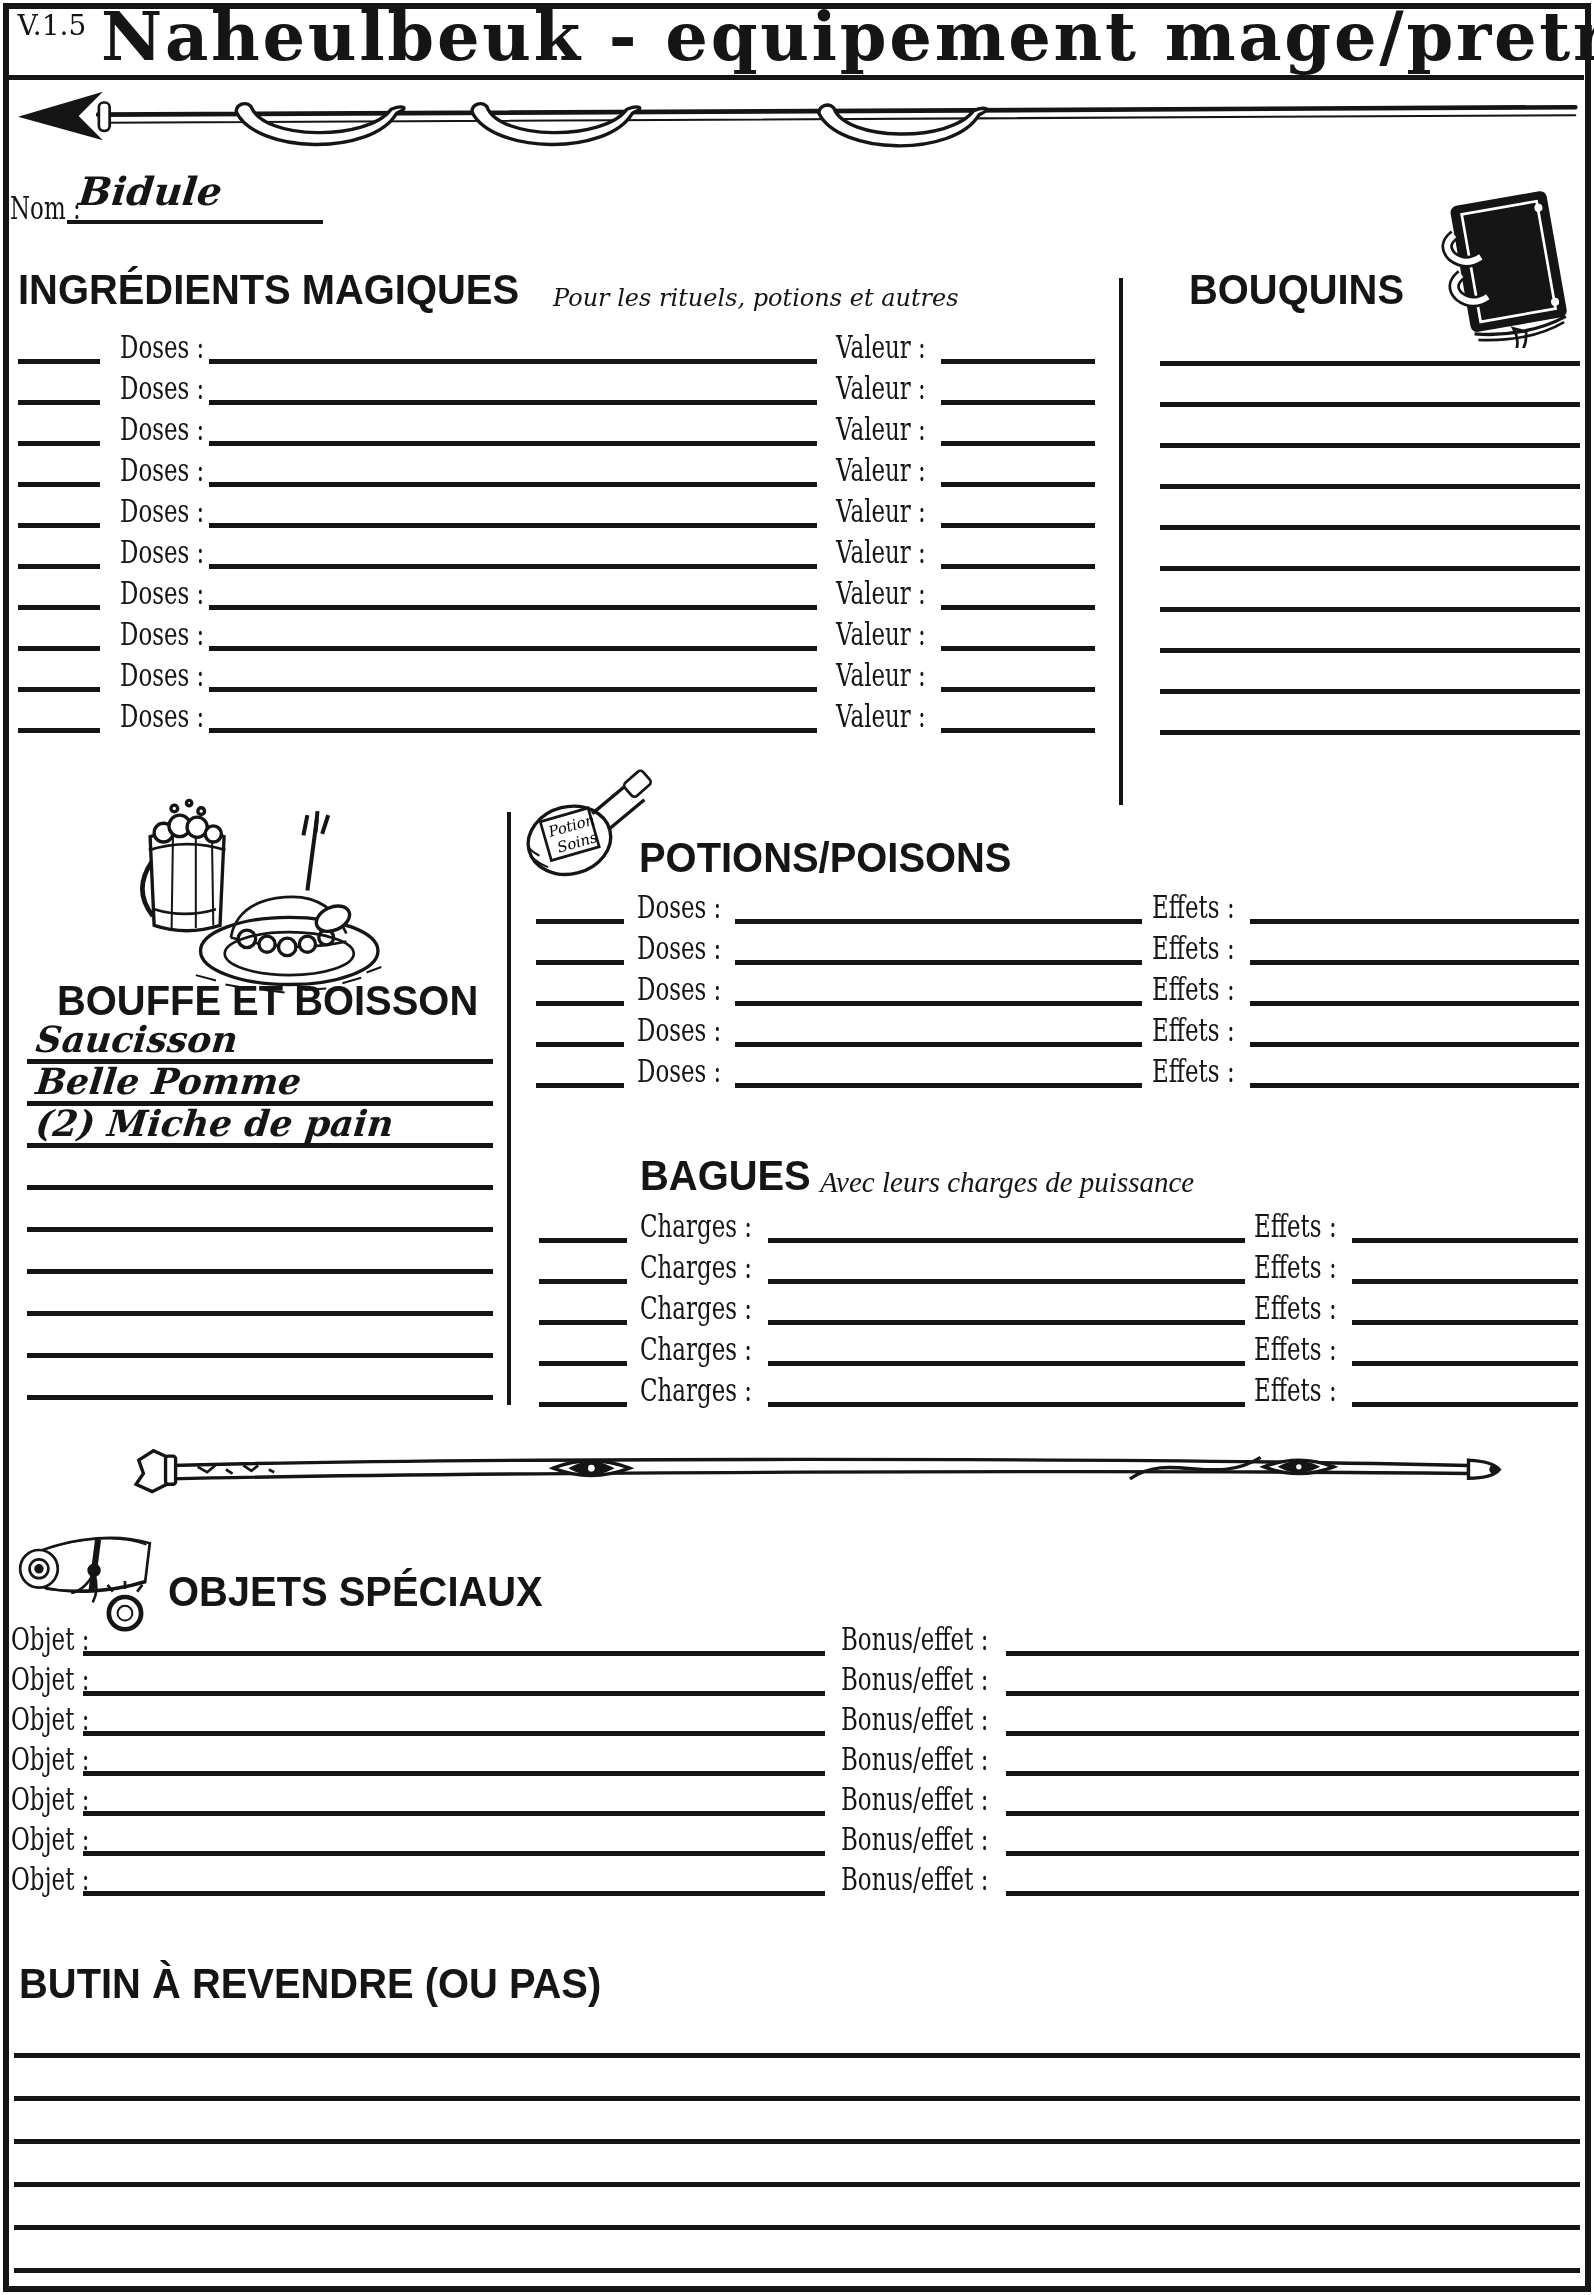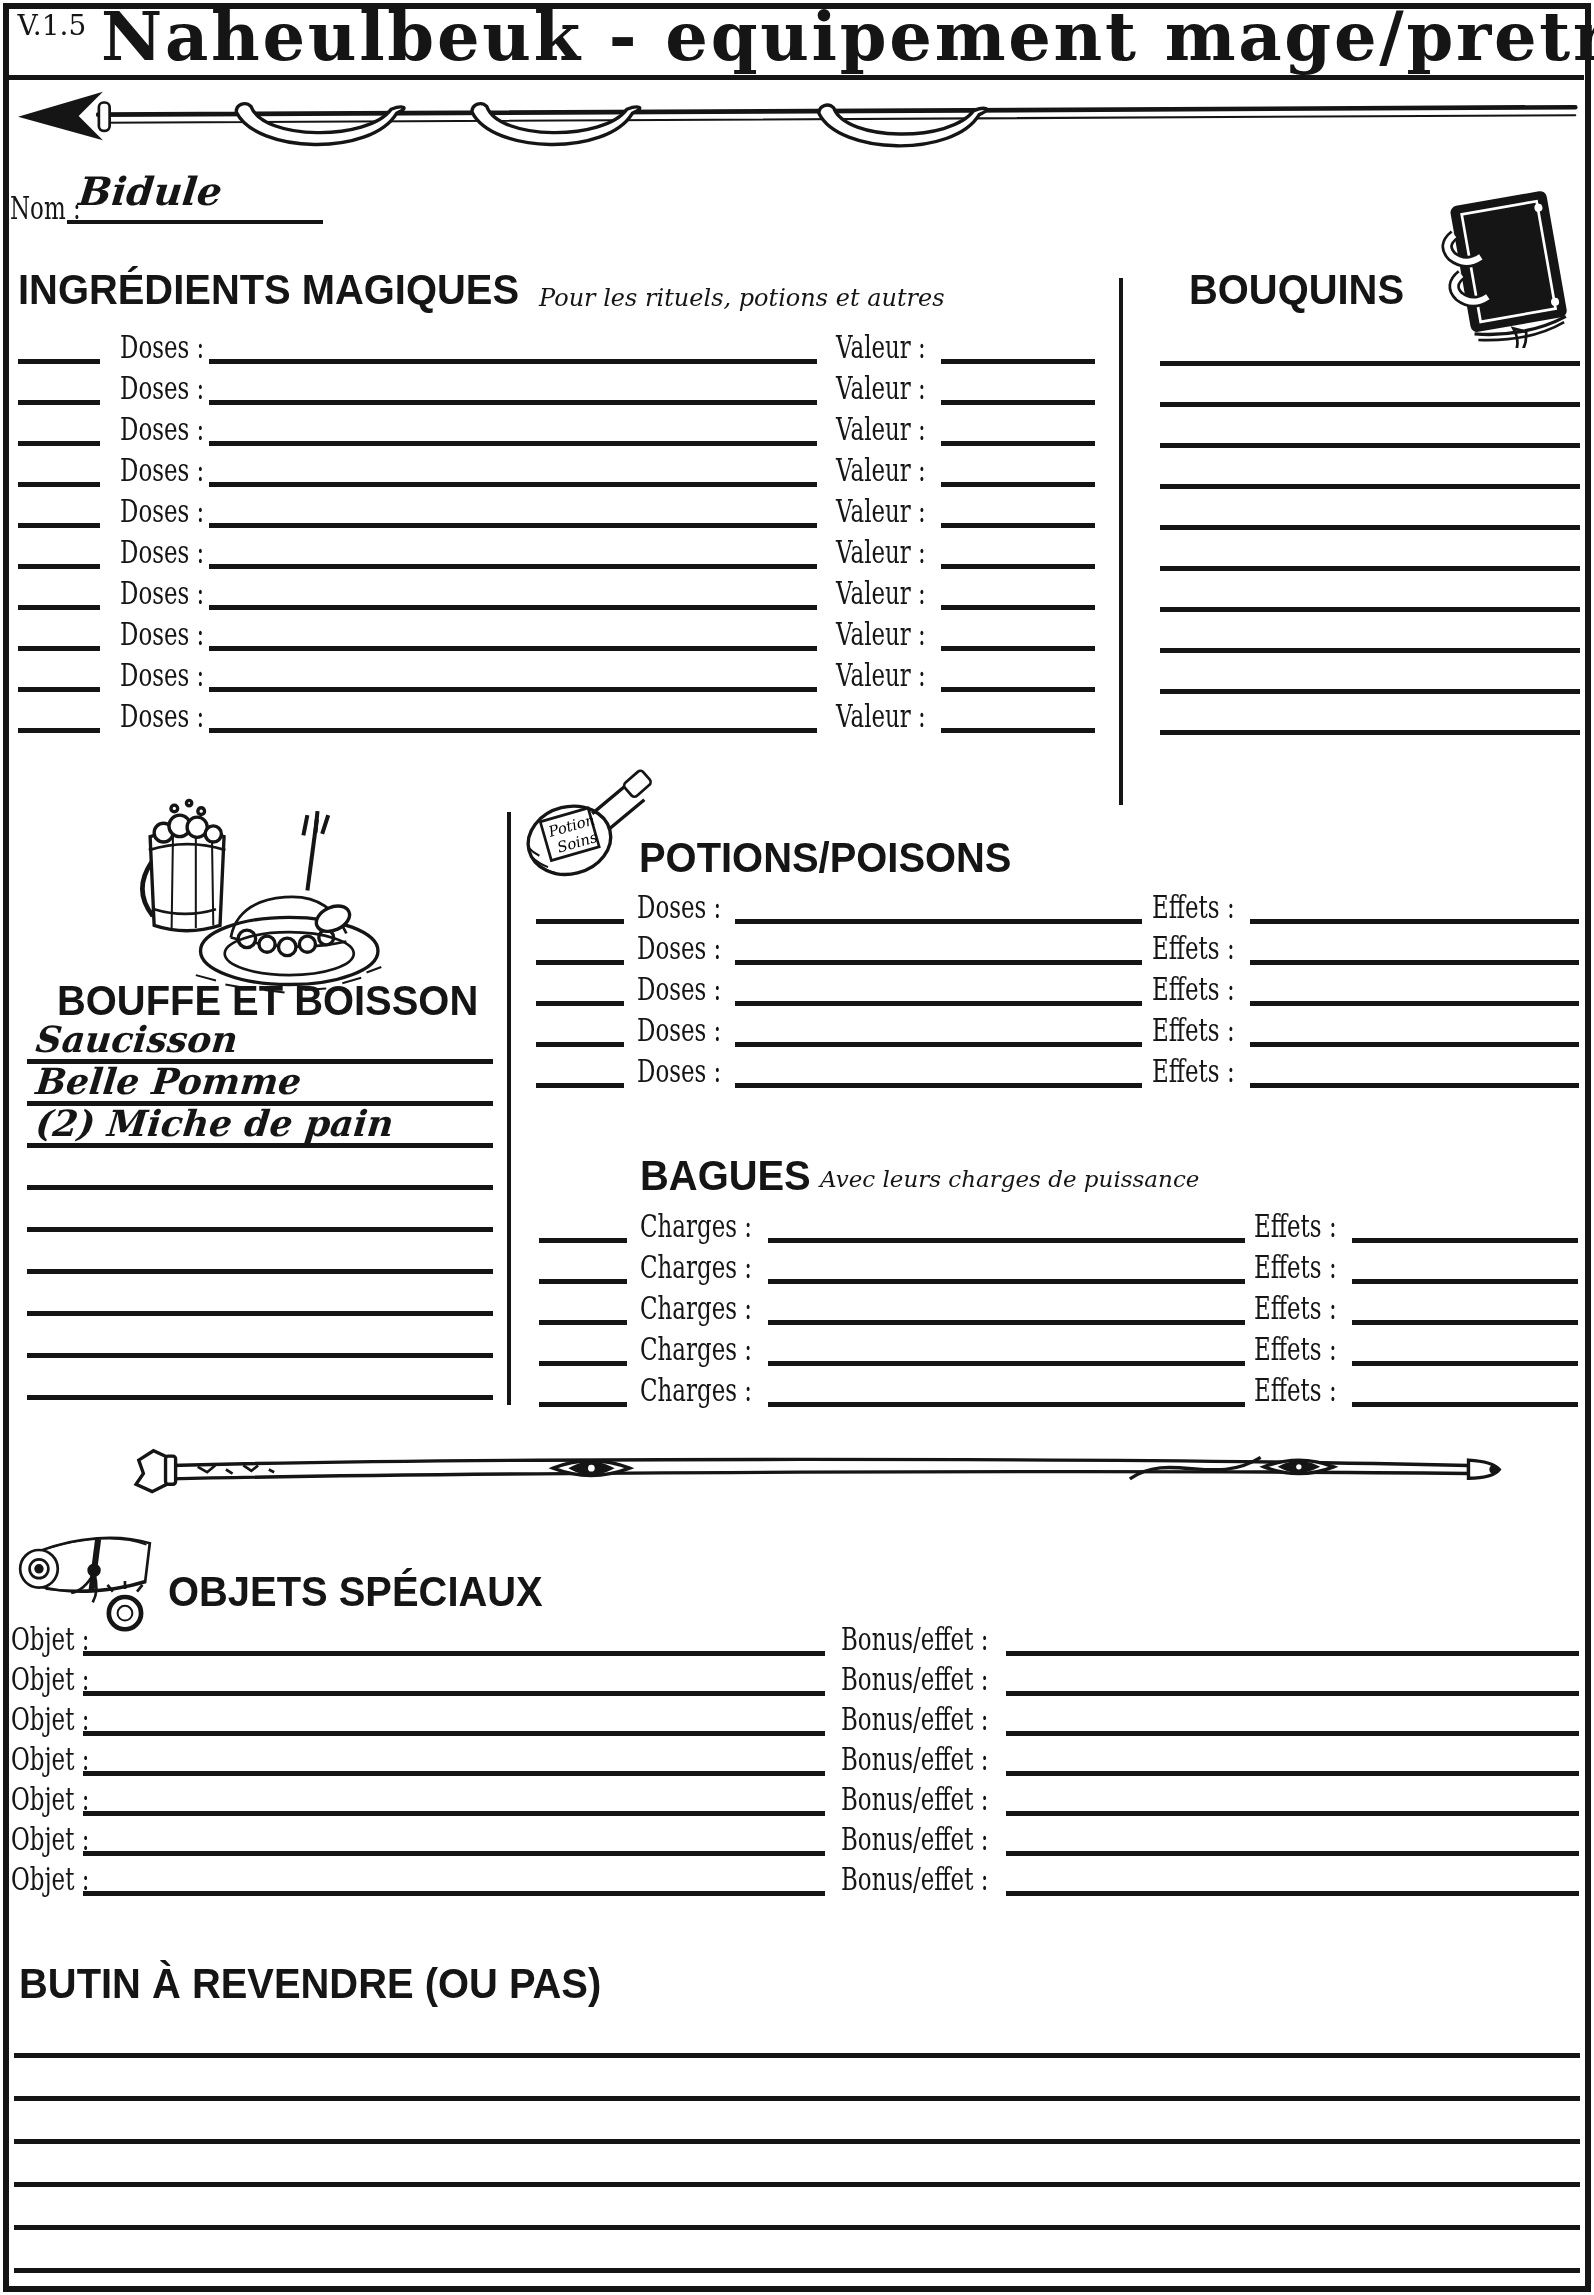--- a/index.html
+++ b/index.html
@@ -8,21 +8,21 @@
   .frame{position:absolute;inset:2.7px;border:6.7px solid #151515;}
   .abs{position:absolute;}
   .rule{background:#151515;height:4.7px;}
   .vrule{position:absolute;width:4px;background:#151515;}
   .title{font-family:"DejaVu Serif",serif;font-weight:700;font-size:67px;line-height:1;
          letter-spacing:2.7px;white-space:nowrap;}
   .ver{font-family:"DejaVu Serif",serif;font-size:28px;line-height:1;}
   .h1{font-family:"Liberation Sans",sans-serif;font-weight:700;font-size:42px;line-height:1;
       transform:scaleX(.95);transform-origin:0 100%;white-space:nowrap;}
   .sub{font-family:"DejaVu Serif",serif;font-style:italic;font-size:24px;line-height:1.05;white-space:nowrap;}
-  .sub2{font-size:23px;}
+  .sub2{font-size:29px;font-family:Liberation Serif, serif;}
   .flabel{font-family:"DejaVu Serif",serif;font-size:31px;line-height:1;white-space:nowrap;
           transform:scaleX(.74);transform-origin:0 100%;}
   .hand{font-family:"DejaVu Serif",serif;font-style:italic;font-weight:700;font-size:36px;
         line-height:1;transform:skewX(-6deg);white-space:nowrap;}
   .rows{position:absolute;}
   .rows .row{position:relative;height:var(--rh,41px);}
   .rows .row > span{position:absolute;bottom:0;}
   .rows .row .rule{position:absolute;bottom:0;height:4.7px;}
   .rows .row .flabel{bottom:1.3px;}
   .rows .row .hand{bottom:6.7px;left:9.4px;}
@@ -67,21 +67,21 @@
       <circle cx="160" cy="46" r="6" fill="#fff"></circle>
       <circle cx="160" cy="188" r="6" fill="#fff"></circle>
       <path d="M30,64 q-22,12 -9,31 q17,19 42,8" fill="none" stroke="#151515" stroke-width="17"></path>
       <path d="M30,64 q-22,12 -9,31 q17,19 42,8" fill="none" stroke="#fff" stroke-width="9"></path>
       <path d="M30,124 q-22,12 -9,31 q17,19 42,8" fill="none" stroke="#151515" stroke-width="17"></path>
       <path d="M30,124 q-22,12 -9,31 q17,19 42,8" fill="none" stroke="#fff" stroke-width="9"></path>
     </g>
   </svg>
 
   <div class="abs h1" style="left:18px;top:269px">INGRÉDIENTS MAGIQUES</div>
-  <div class="abs sub" style="left:539px;top:286px">Pour les rituels, potions et autres</div>
+  <div class="abs sub" style="left:553px;top:286px">Pour les rituels, potions et autres</div>
   <div class="abs h1" style="left:1189px;top:269px">BOUQUINS</div>
 
   <div class="rows" style="left:18px;top:323px;width:1076px;--rh:41px">
   <div class="row">
     <span class="rule" style="left:0;width:82px"></span>
     <span class="flabel" style="left:102px">Doses :</span>
     <span class="rule" style="left:191px;width:608px"></span>
     <span class="flabel" style="left:818px">Valeur :</span>
     <span class="rule" style="left:923px;width:154px"></span>
   </div>

